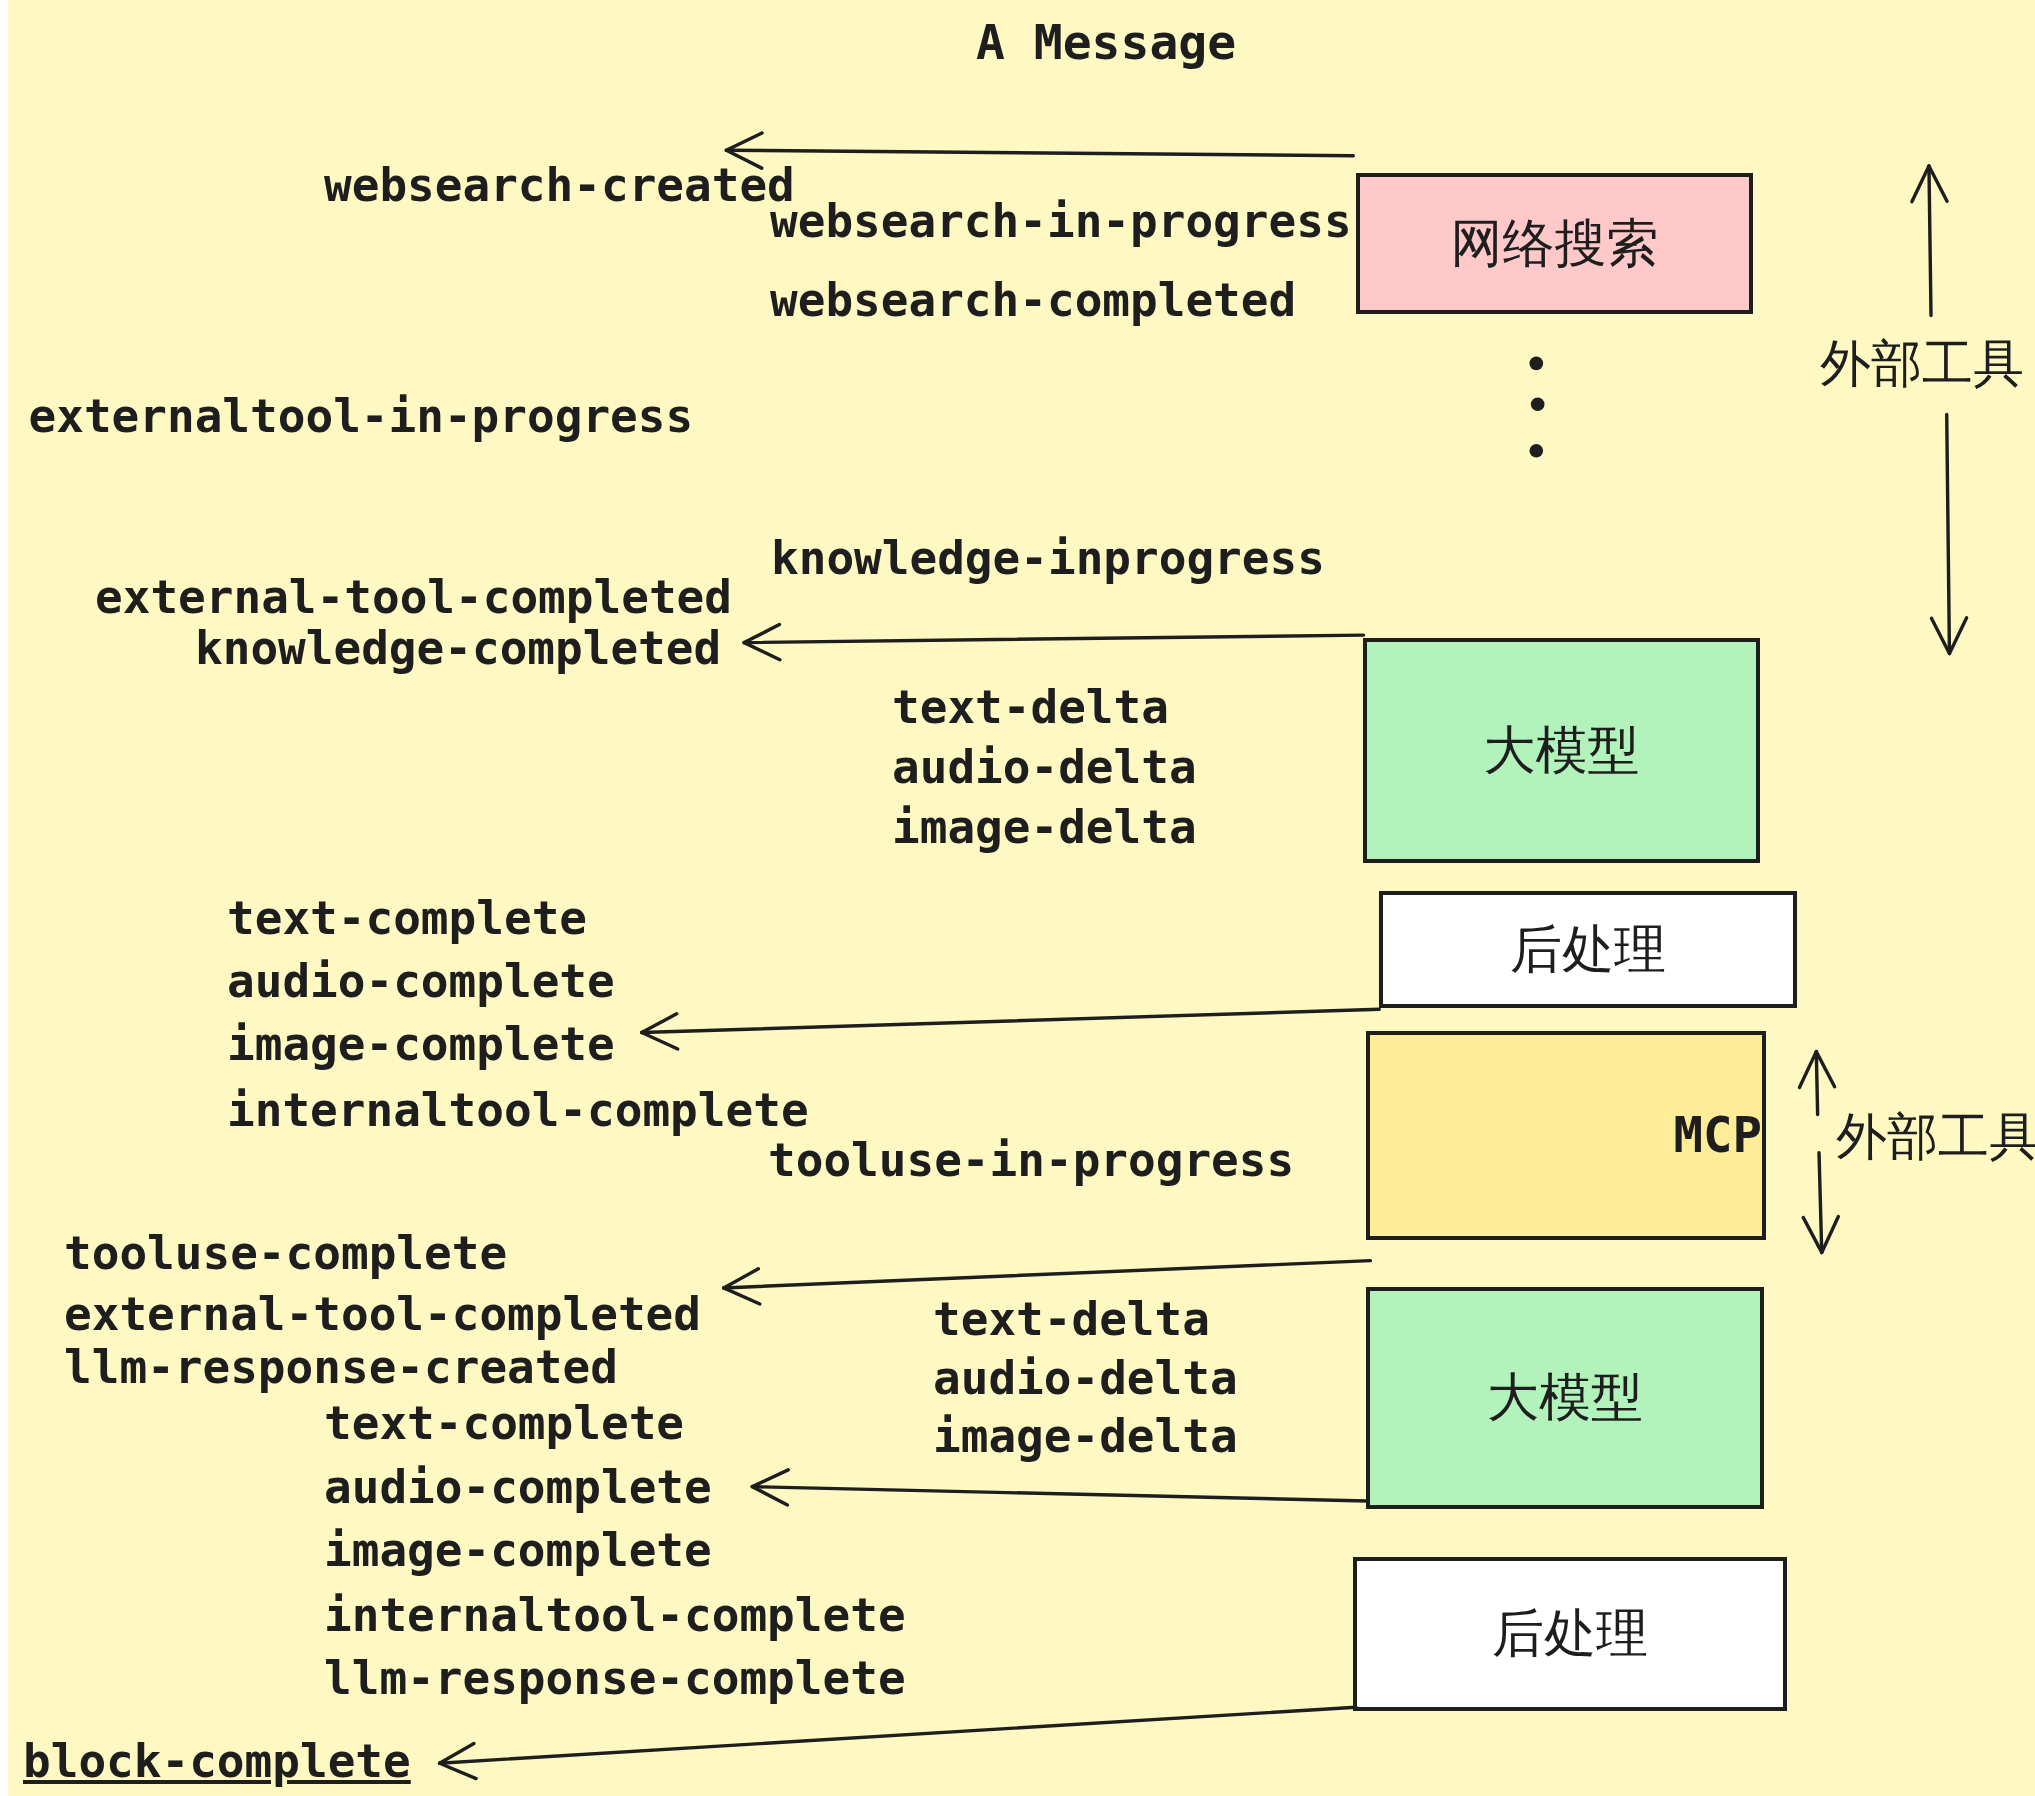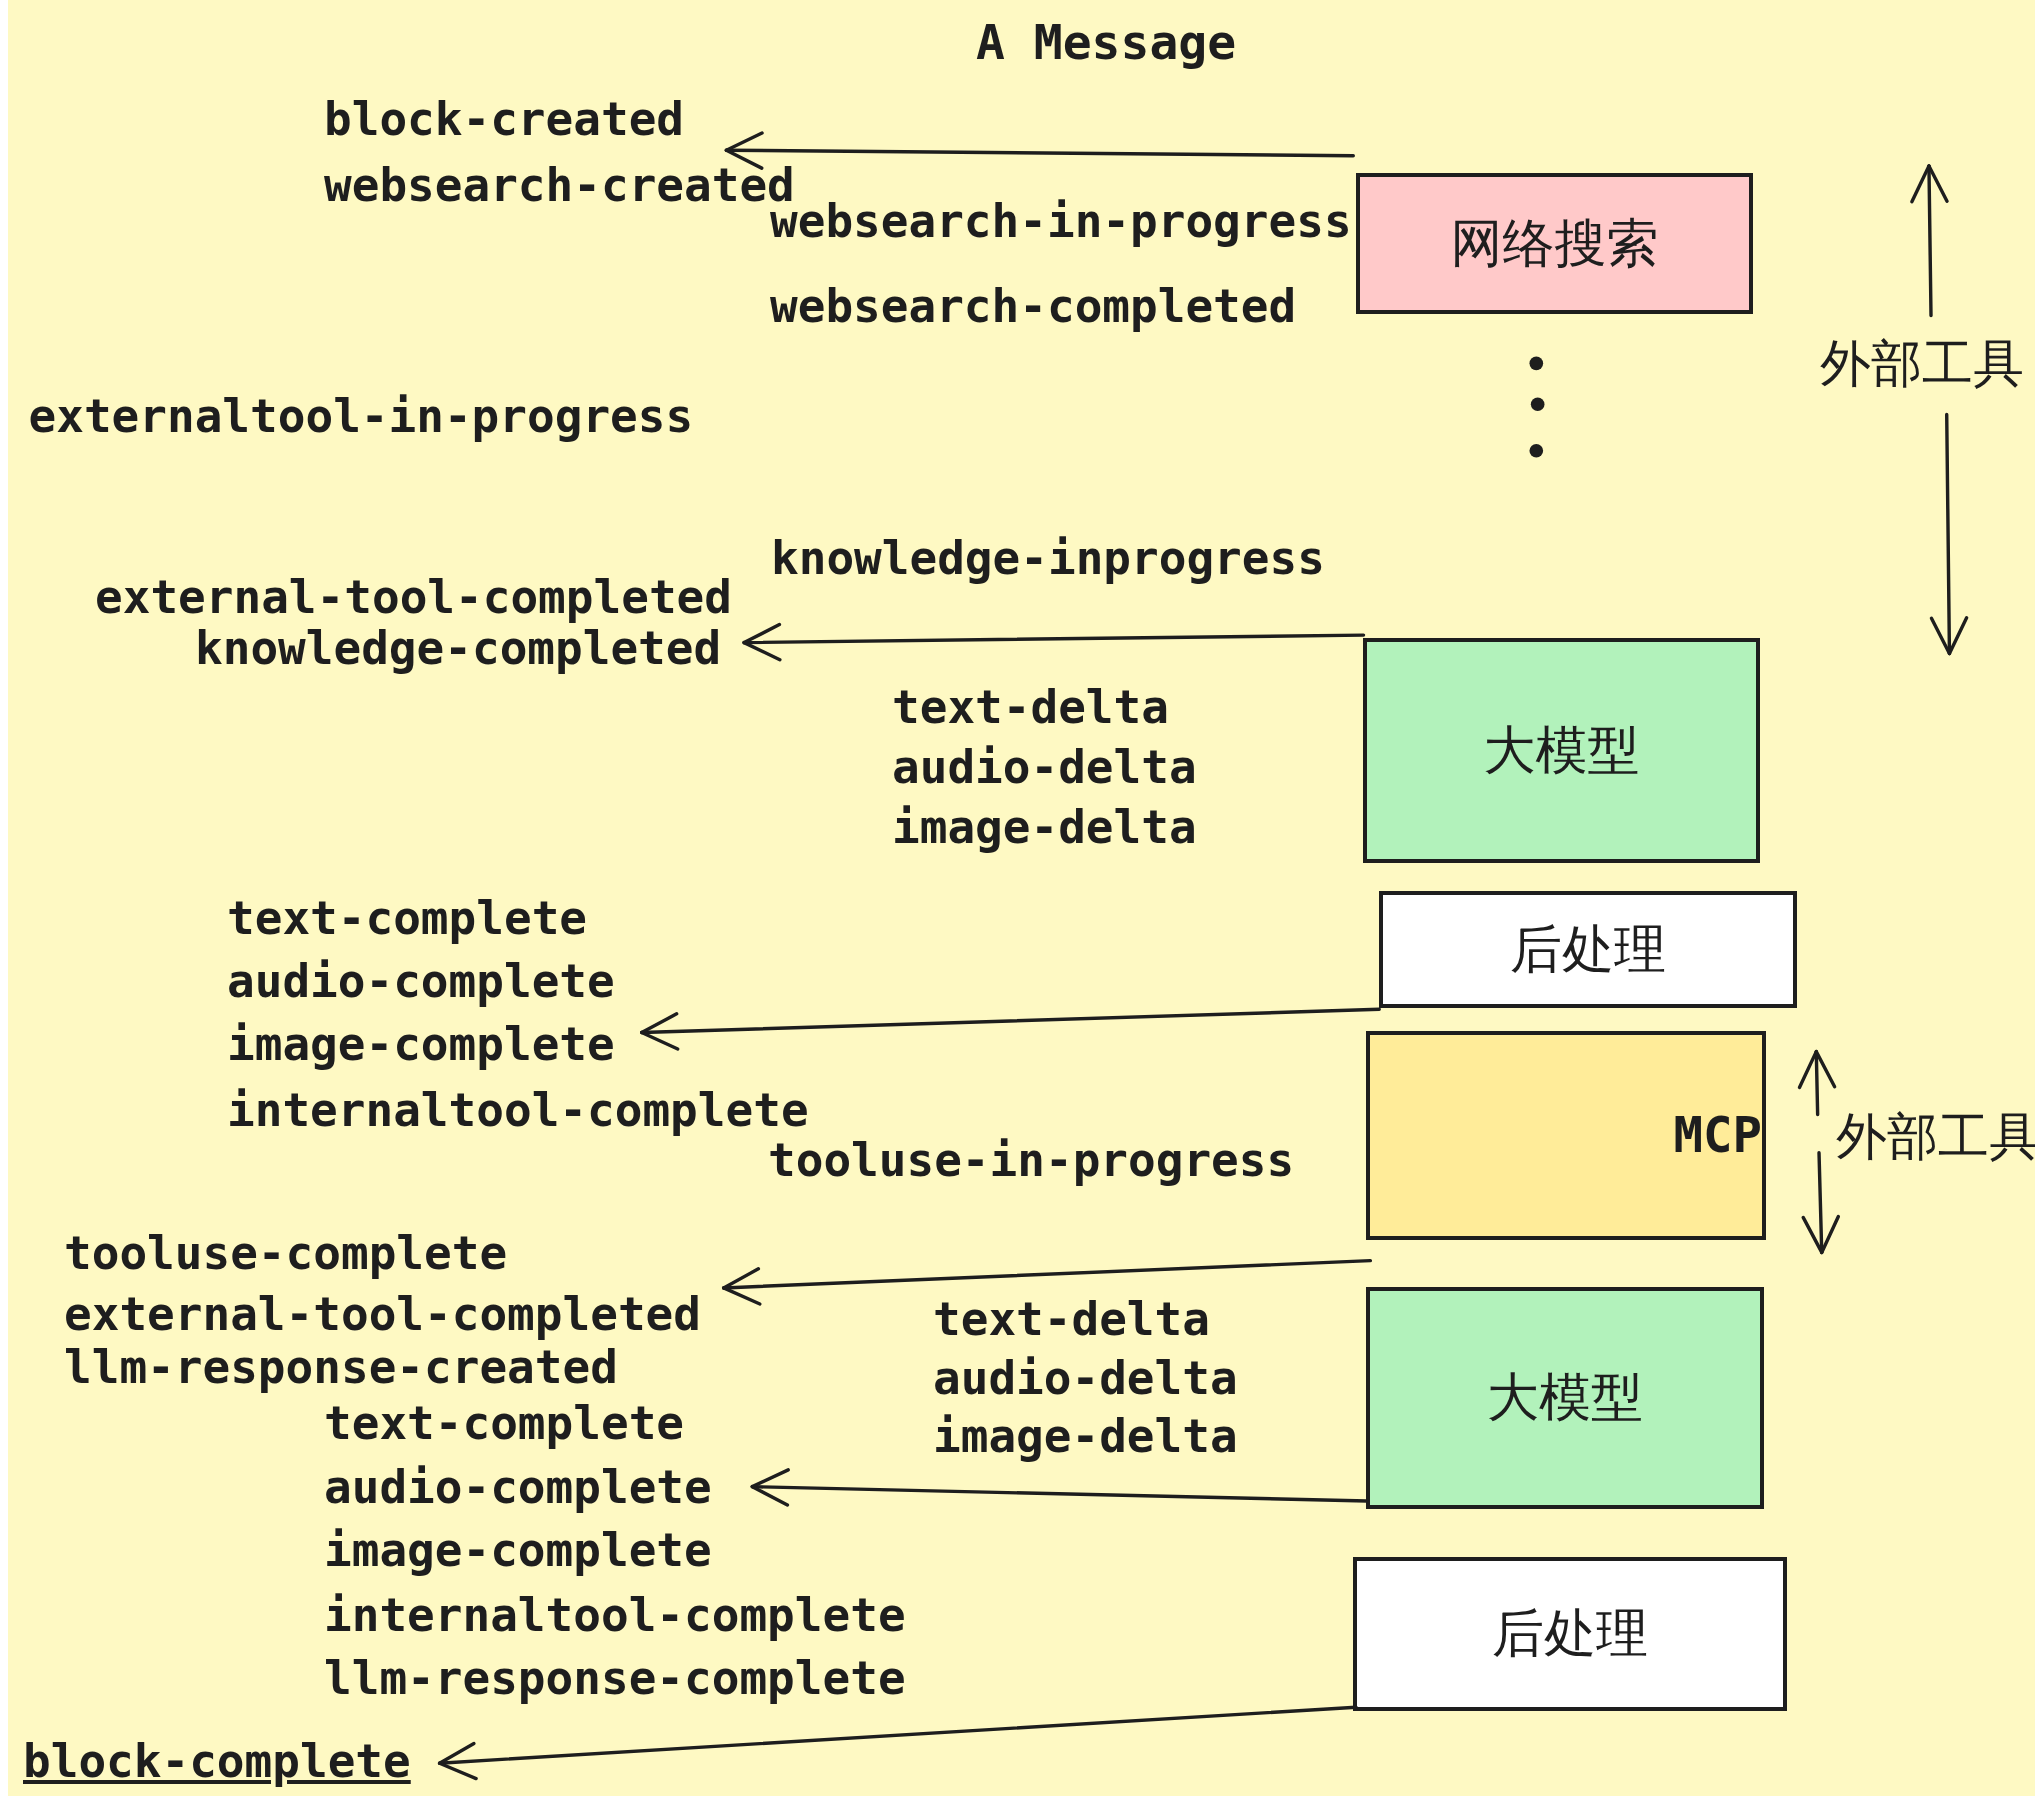--- a/index.html
+++ b/index.html
@@ -63,24 +63,23 @@
     pointer-events:none;
   }
 </style>
 </head>
 <body>
 
 <div id="canvas">
 
   <div class="title" style="left:968px;top:12.3px;">A Message</div>
 
-  <div class="ev" style="left:316px;top:89px;">block-created</div>
   <div class="ev" style="left:316px;top:155px;">websearch-created</div>
   <div class="ev" style="left:762px;top:191px;">websearch-in-progress</div>
-  <div class="ev" style="left:762px;top:276px;">websearch-completed</div>
+  <div class="ev" style="left:762px;top:270px;">websearch-completed</div>
   <div class="ev" style="left:20.5px;top:386px;">externaltool-in-progress</div>
   <div class="ev" style="left:763px;top:528px;">knowledge-inprogress</div>
   <div class="ev" style="left:87px;top:567px;">external-tool-completed</div>
   <div class="ev" style="left:187px;top:618px;">knowledge-completed</div>
 
   <div class="ev" style="left:884px;top:677px;">text-delta</div>
   <div class="ev" style="left:884px;top:737px;">audio-delta</div>
   <div class="ev" style="left:884px;top:797px;">image-delta</div>
 
   <div class="ev" style="left:219px;top:888px;">text-complete</div>

